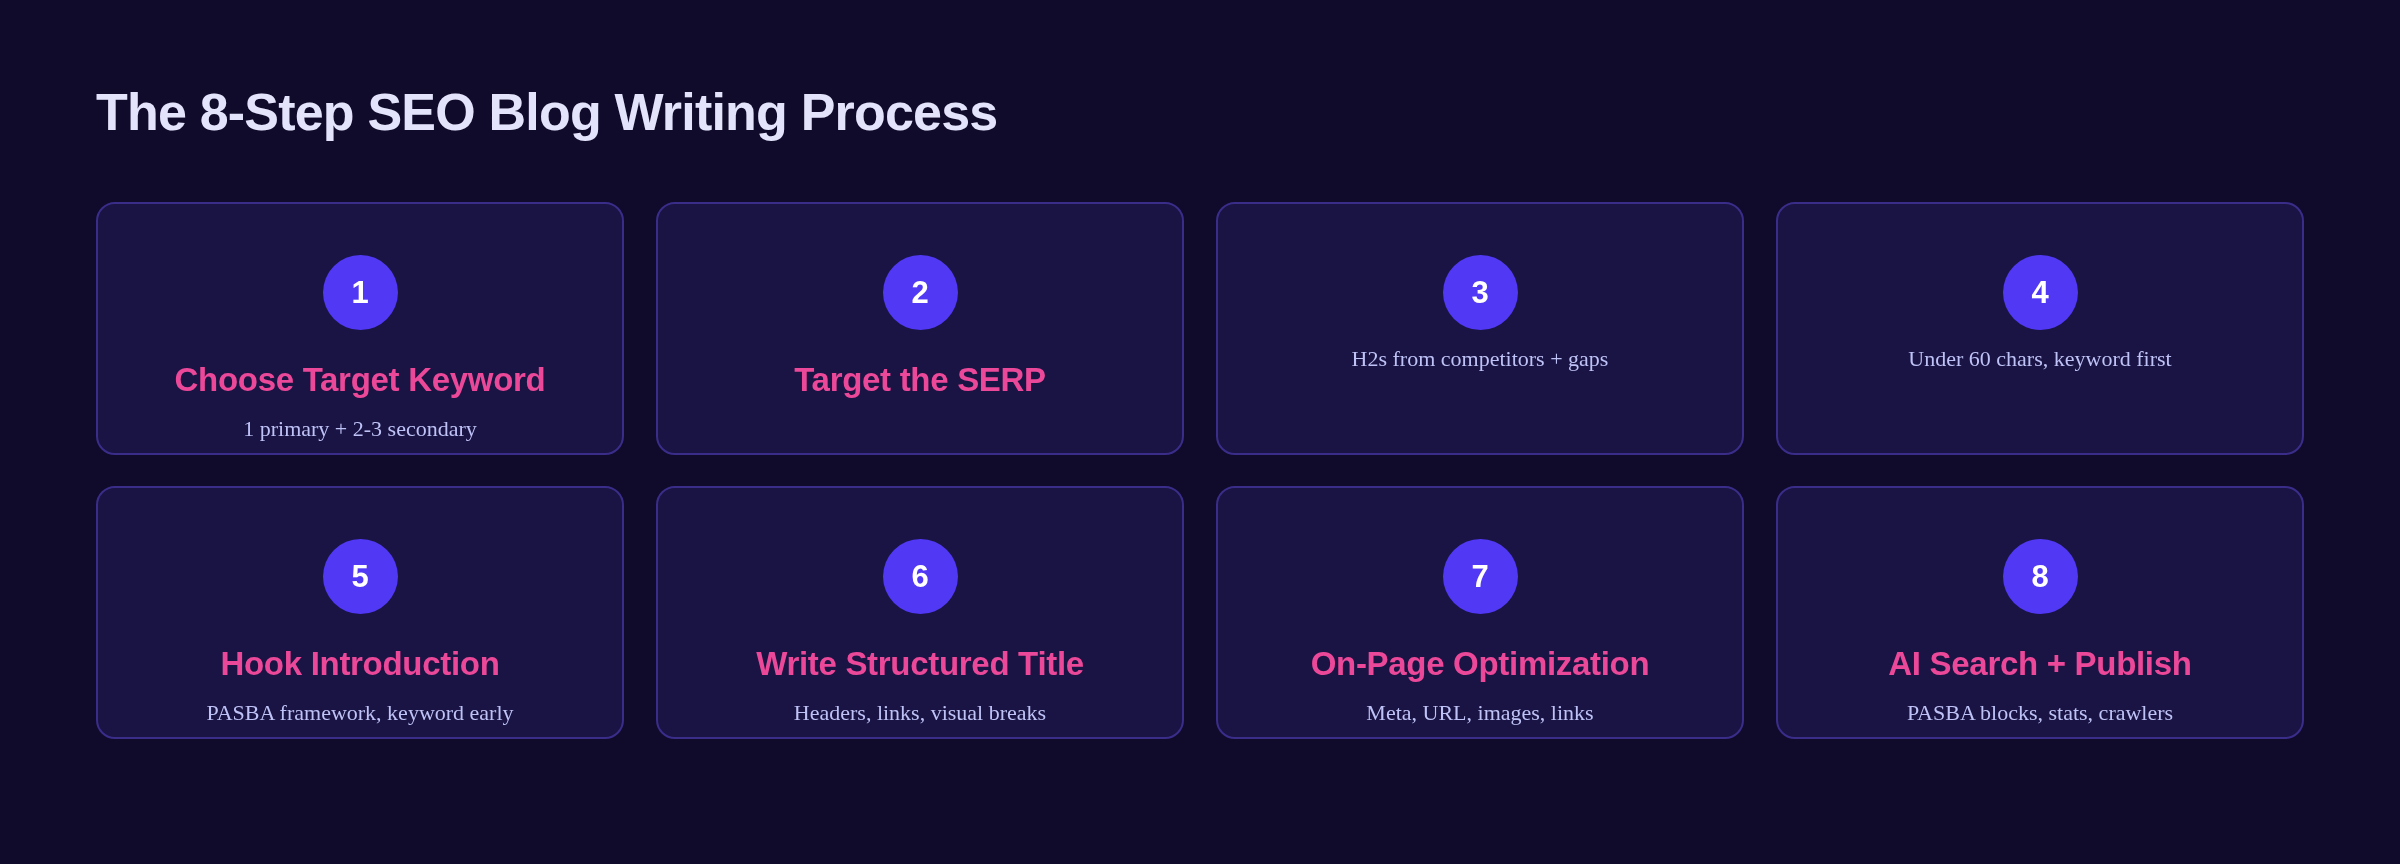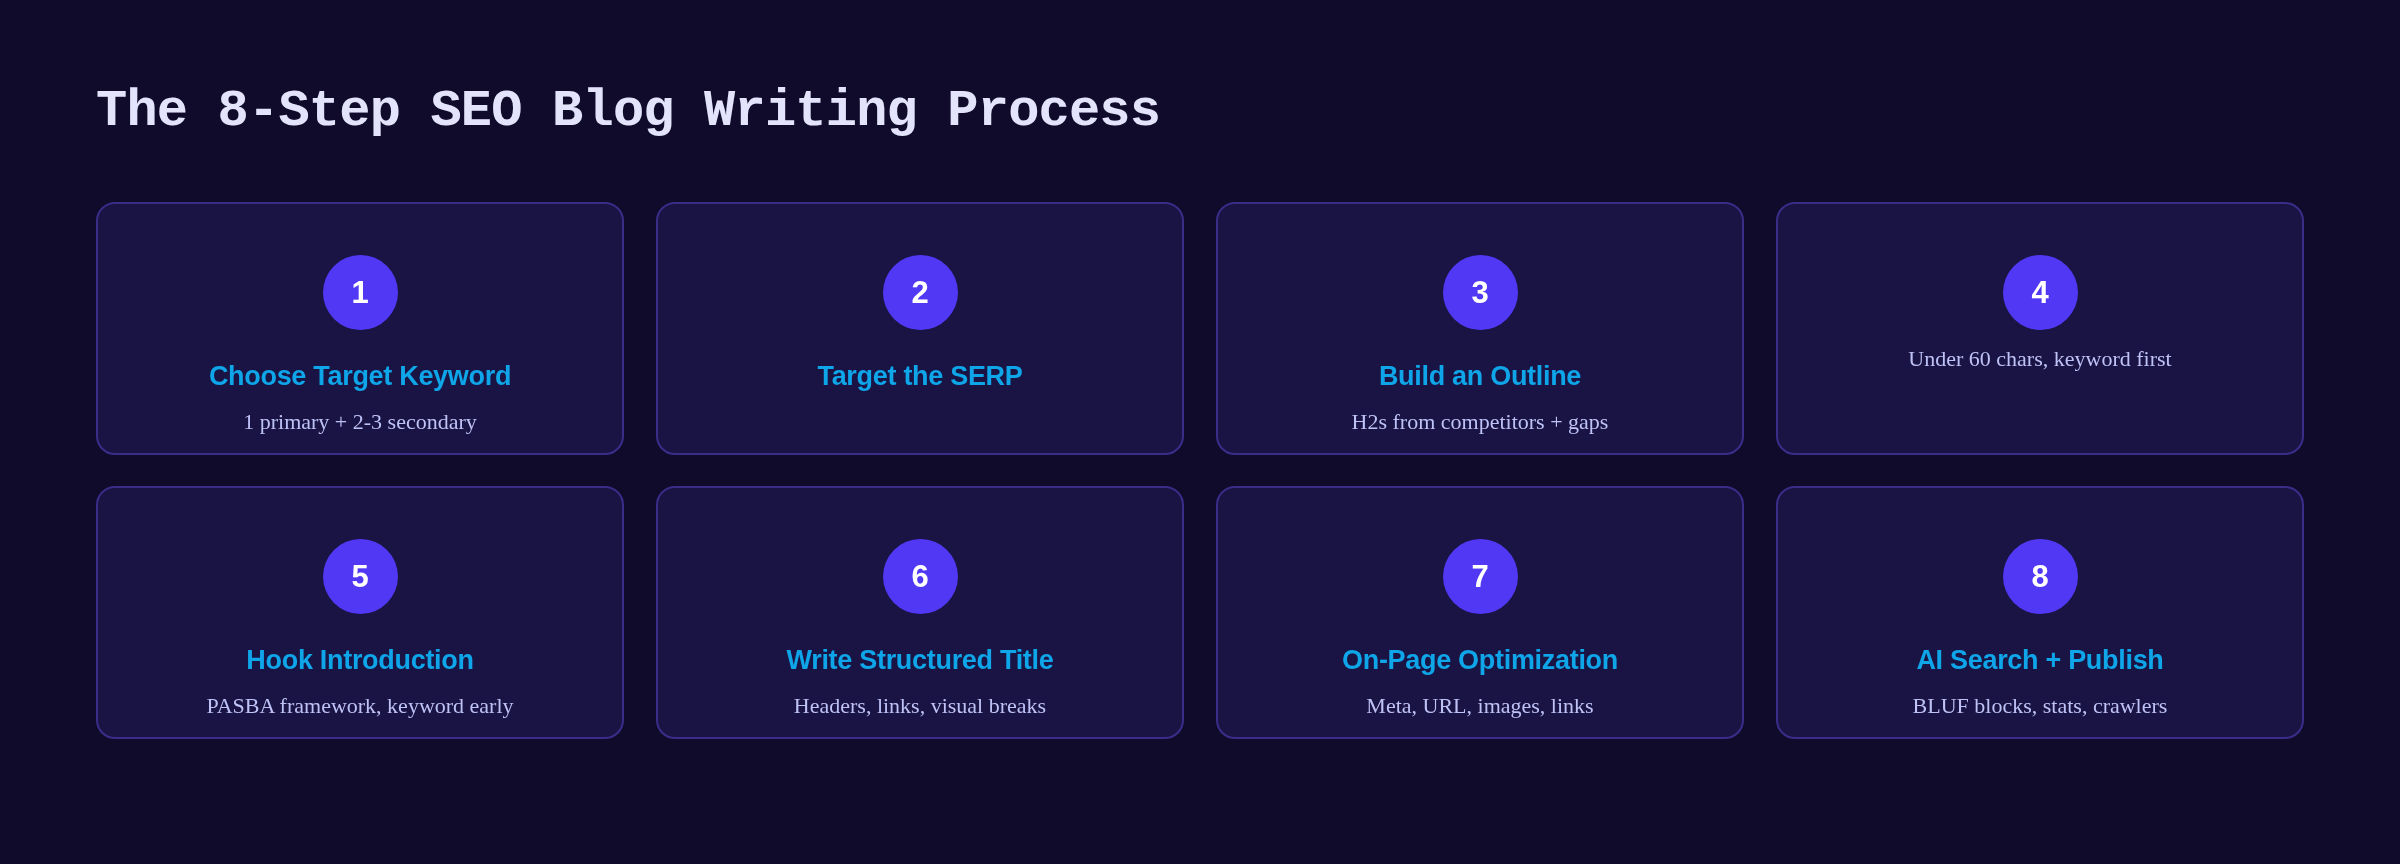--- a/index.html
+++ b/index.html
@@ -23,21 +23,21 @@
   }
 
   .page-title {
     margin: 0;
     padding-top: 84px;
     font-size: 52px;
     line-height: 1.08;
     font-weight: 700;
     letter-spacing: -0.8px;
     color: #e3e3fb;
-    font-family: Liberation Mono, monospace;
+    font-family: Liberation Sans, sans-serif;
   }
 
   .steps-grid {
     margin-top: 62px;
     display: grid;
     grid-template-columns: repeat(4, 1fr);
     grid-template-rows: repeat(2, 253px);
     column-gap: 32px;
     row-gap: 31px;
   }
@@ -68,25 +68,25 @@
     font-size: 31px;
     font-weight: 700;
     line-height: 1;
     letter-spacing: -0.4px;
     font-family: "Liberation Sans", sans-serif;
   }
 
   .step-title {
     margin: 0;
     padding-top: 30px;
-    font-size: 27px;
+    font-size: 33px;
     font-weight: 700;
     line-height: 1.2;
     letter-spacing: -0.3px;
-    color: #0ea5e9;
+    color: #ec4899;
     font-family: "Liberation Sans", sans-serif;
   }
 
   .step-desc {
     margin: 0;
     padding-top: 15px;
     font-size: 22px;
     font-weight: 400;
     line-height: 1.3;
     color: #bfc2f7;
@@ -108,21 +108,20 @@
       <div class="step-desc">1 primary + 2-3 secondary</div>
     </div>
 
     <div class="step-card">
       <div class="step-badge">2</div>
       <div class="step-title">Target the SERP</div>
     </div>
 
     <div class="step-card">
       <div class="step-badge">3</div>
-      <div class="step-title">Build an Outline</div>
       <div class="step-desc">H2s from competitors + gaps</div>
     </div>
 
     <div class="step-card">
       <div class="step-badge">4</div>
       <div class="step-desc">Under 60 chars, keyword first</div>
     </div>
 
     <div class="step-card">
       <div class="step-badge">5</div>
@@ -138,17 +137,17 @@
 
     <div class="step-card">
       <div class="step-badge">7</div>
       <div class="step-title">On-Page Optimization</div>
       <div class="step-desc">Meta, URL, images, links</div>
     </div>
 
     <div class="step-card">
       <div class="step-badge">8</div>
       <div class="step-title">AI Search + Publish</div>
-      <div class="step-desc">BLUF blocks, stats, crawlers</div>
+      <div class="step-desc">PASBA blocks, stats, crawlers</div>
     </div>
 
   </div>
 </div>
 
 </body></html>

